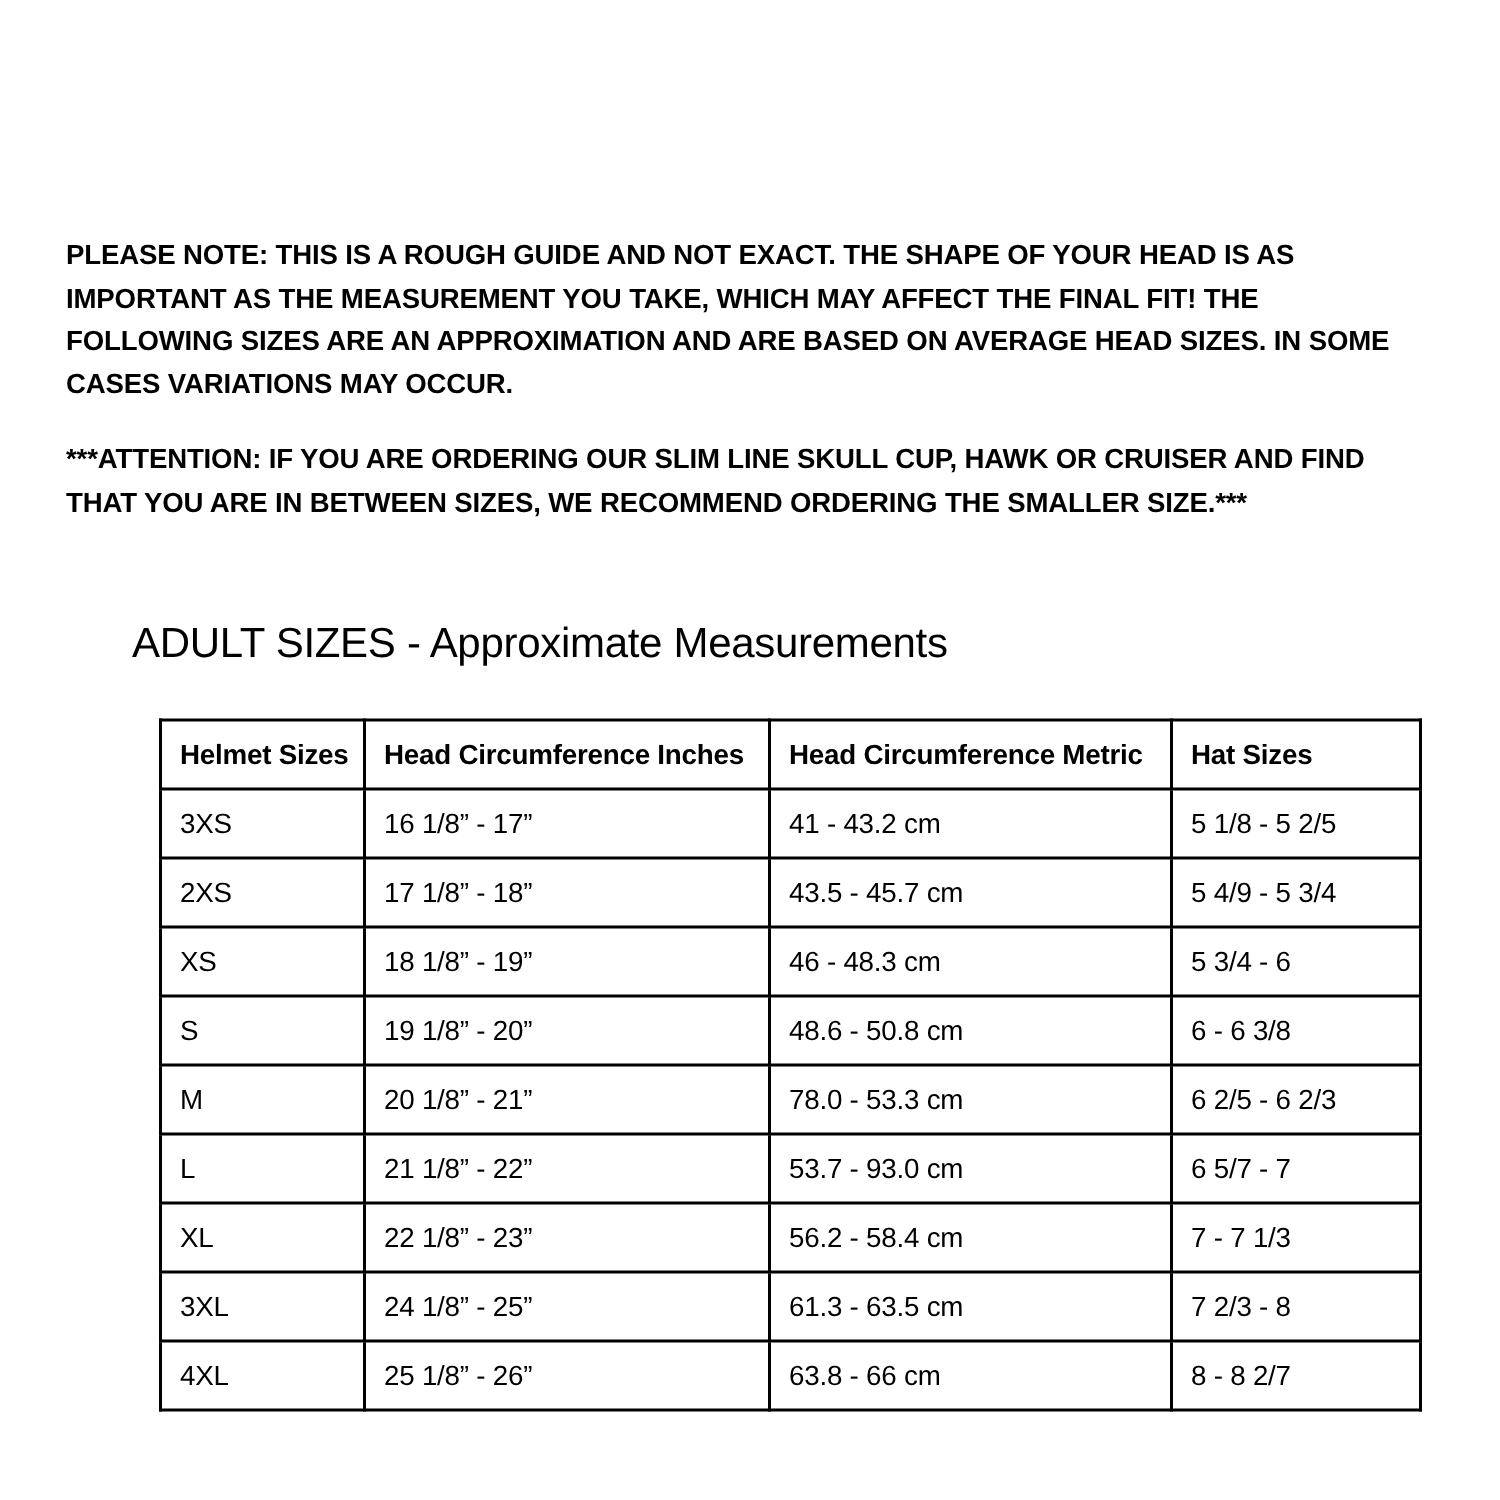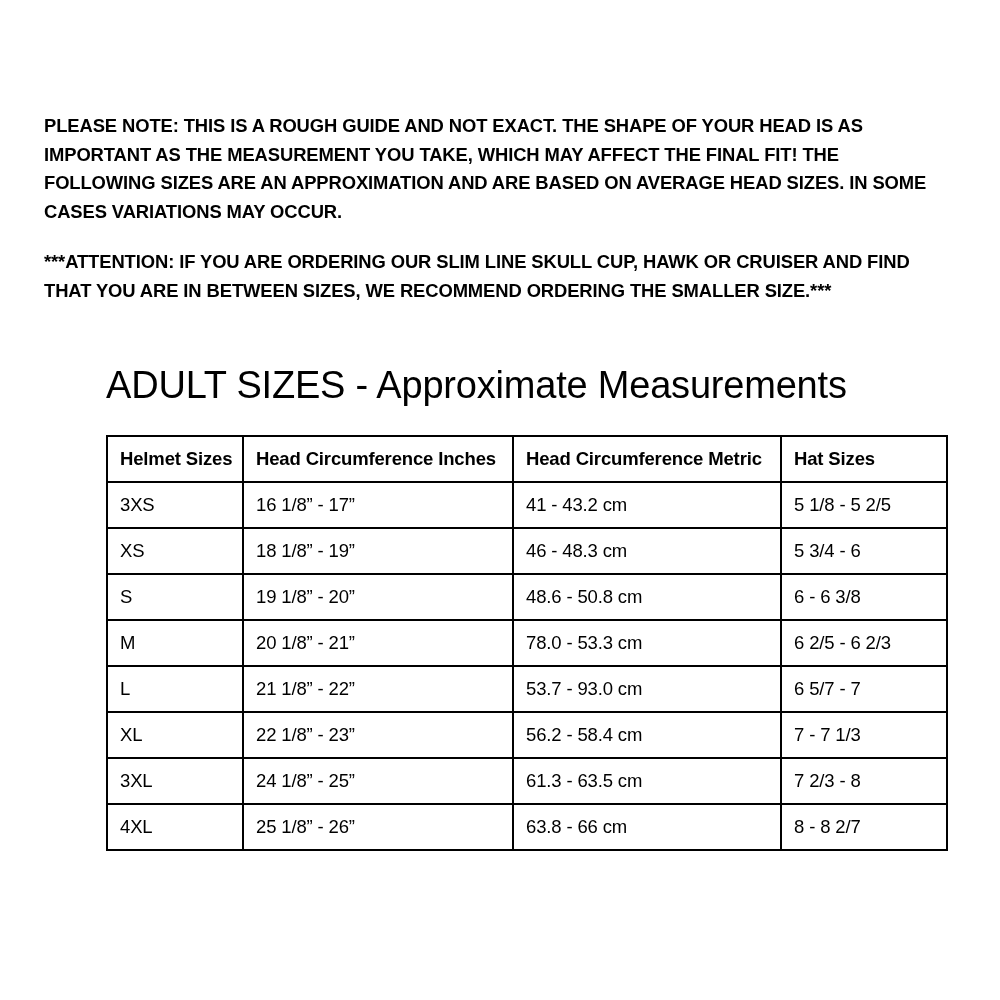--- a/index.html
+++ b/index.html
@@ -16,37 +16,38 @@
   }
   .page {
     position: relative;
     width: 1000px;
     height: 1000px;
     box-sizing: border-box;
     padding: 112px 46px 0 44px;
   }
   .notes {
     width: 910px;
+    margin-top: 44px;
   }
   .note-para {
     font-size: 18.4px;
     line-height: 28.5px;
     letter-spacing: -0.1px;
     font-weight: 600;
     color: #000000;
     margin: 0 0 18px 0;
     text-align: left;
   }
   .note-para.second {
     margin-top: 22px;
     margin-bottom: 0;
   }
   .title {
-    margin: 58px 0 0 62px;
-    font-size: 38px;
+    margin: 58px 0 0 44px;
+    font-size: 28px;
     line-height: 44px;
     color: #000000;
     font-weight: 400;
     letter-spacing: -0.2px;
   }
   table.size-table {
     margin: 28px 0 0 62px;
     border-collapse: collapse;
     width: 840px;
     table-layout: fixed;
@@ -103,20 +104,26 @@
       </tr>
     </thead>
     <tbody>
       <tr>
         <td>3XS</td>
         <td>16 1/8” - 17”</td>
         <td class="bold-cell">41 - 43.2 cm</td>
         <td>5 1/8 - 5 2/5</td>
       </tr>
       <tr>
+        <td>2XS</td>
+        <td>17 1/8” - 18”</td>
+        <td>43.5 - 45.7 cm</td>
+        <td>5 4/9 - 5 3/4</td>
+      </tr>
+      <tr>
         <td>XS</td>
         <td>18 1/8” - 19”</td>
         <td>46 - 48.3 cm</td>
         <td>5 3/4 - 6</td>
       </tr>
       <tr>
         <td>S</td>
         <td>19 1/8” - 20”</td>
         <td>48.6 - 50.8 cm</td>
         <td>6 - 6 3/8</td>

